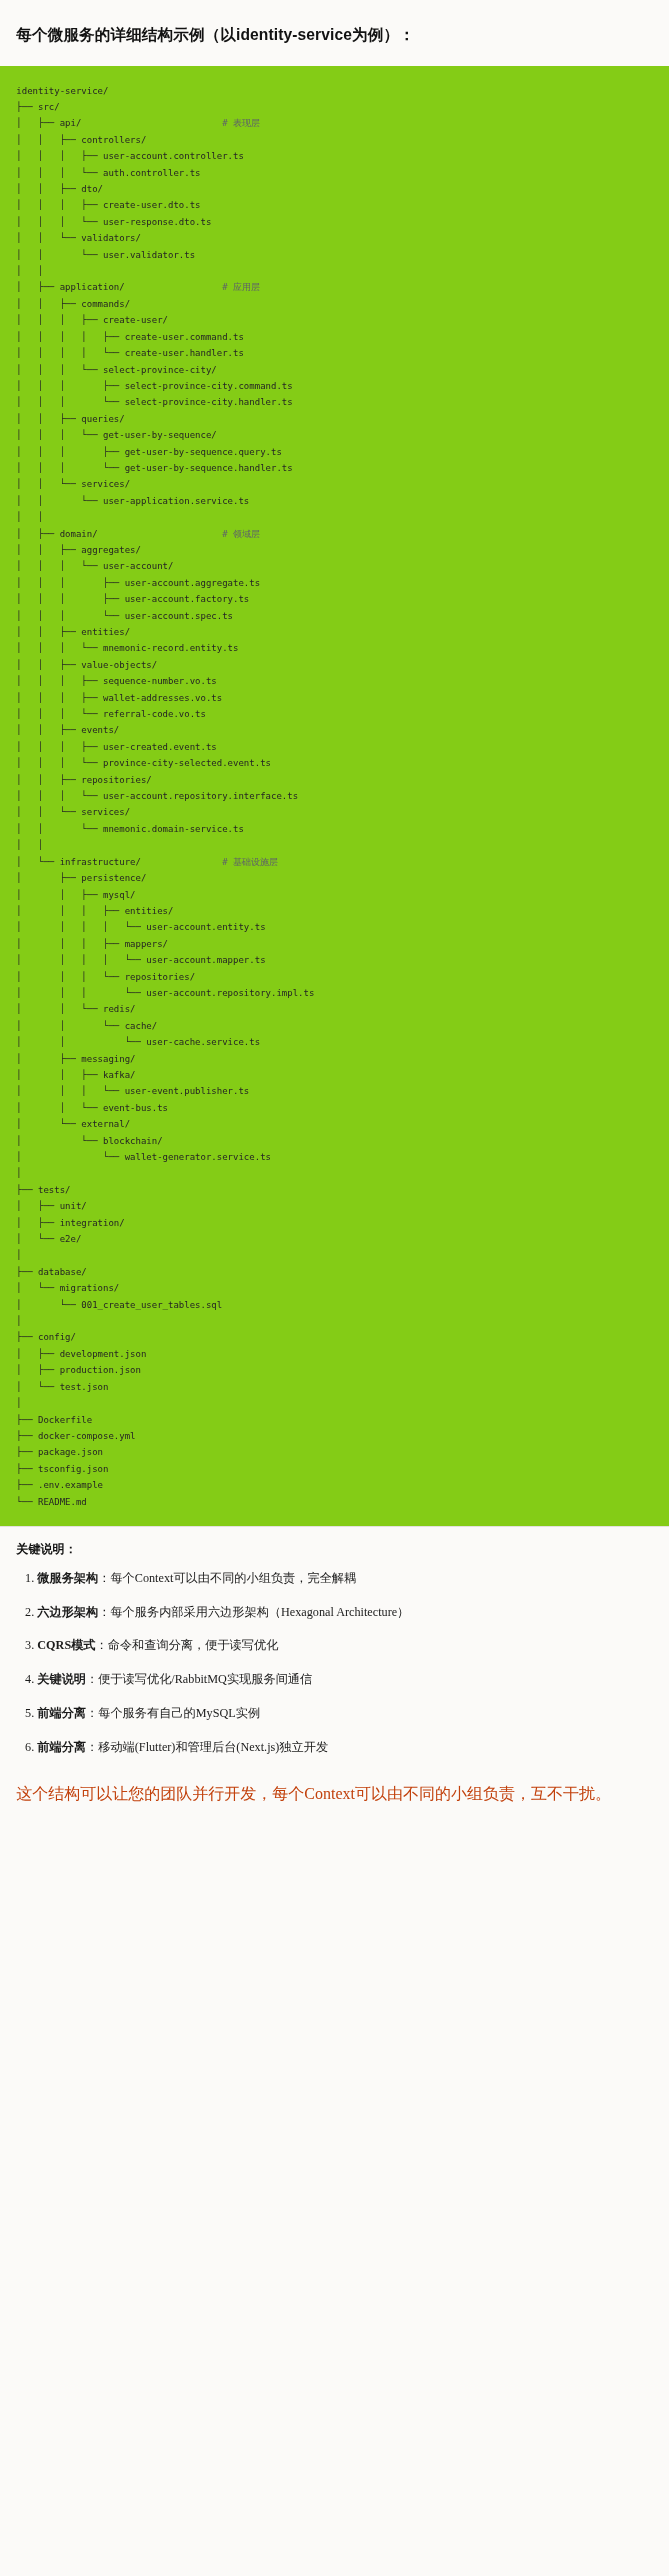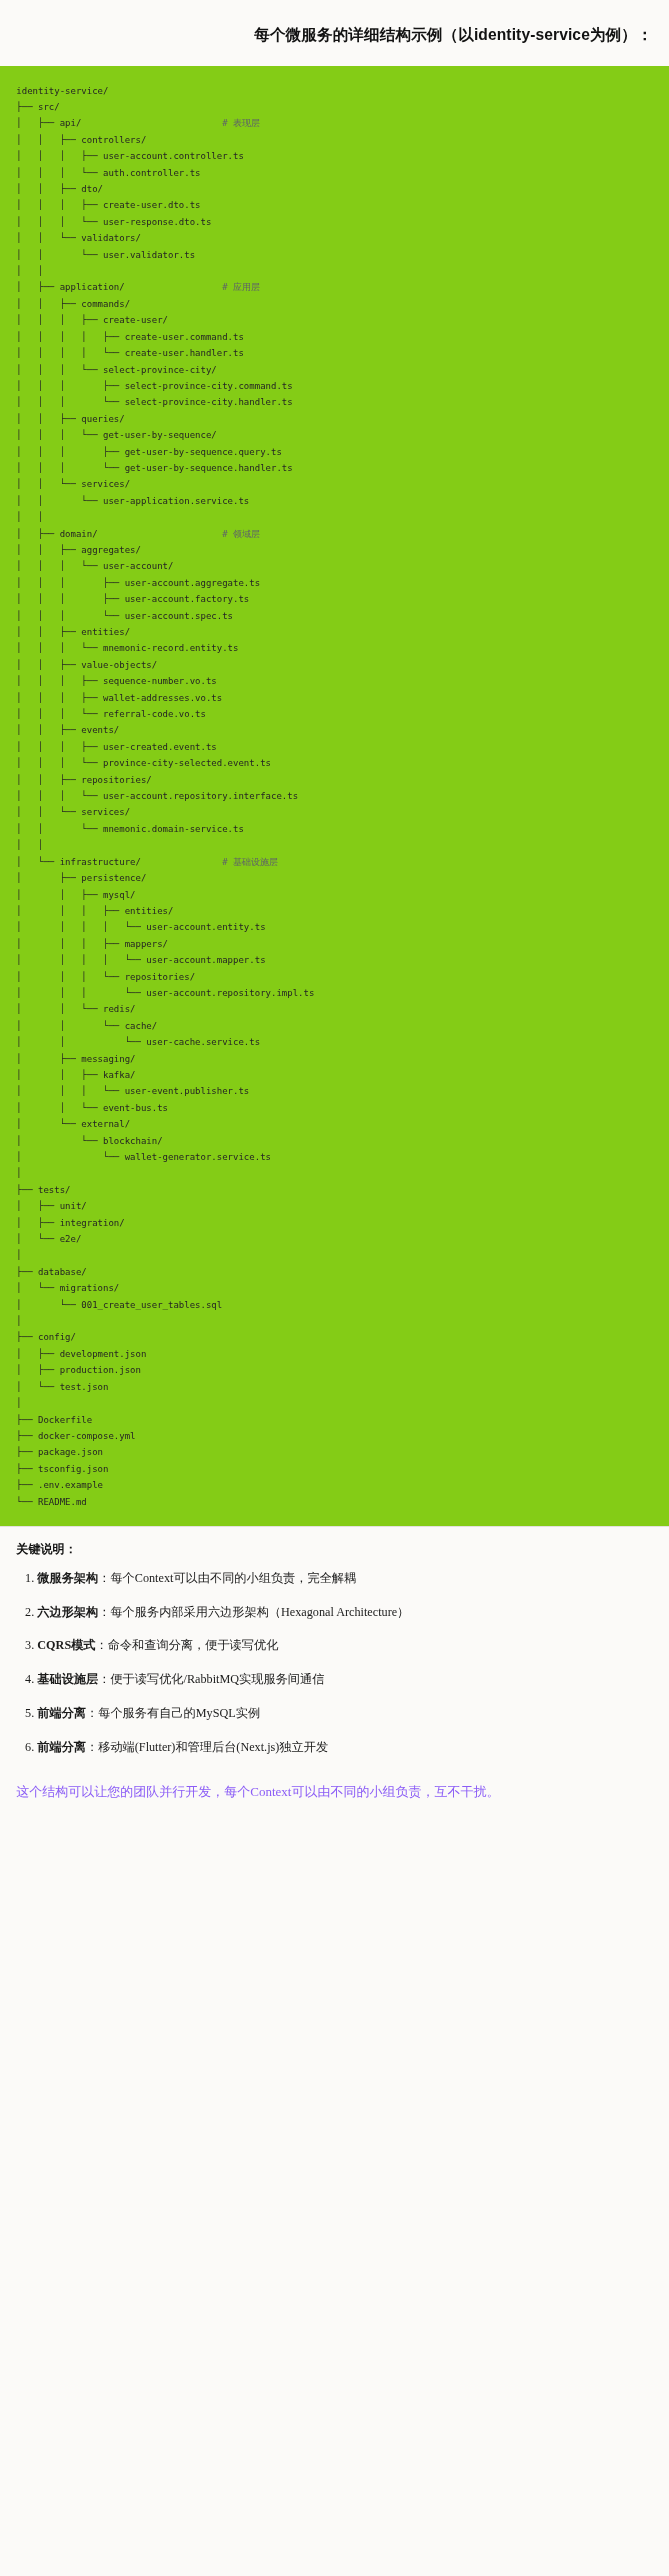--- a/index.html
+++ b/index.html
@@ -21,21 +21,20 @@
 
   
   .doc-heading {
     font-family: "Liberation Sans", "DejaVu Sans", sans-serif;
     font-weight: bold;
     font-size: 15.6px;
     line-height: 1.35;
     color: #121212;
     padding: 13.8px 16.3px 10px 16.3px;
     letter-spacing: 0.1px;
-    text-align: right;
   }
   .rule {
     height: 0.6px;
     background: #e3e1dd;
     width: 100%;
   }
 
   
   .code-block {
     padding: 16.3px 16.3px 16.3px 16.3px;
@@ -79,23 +78,23 @@
     color: #1b1b1b;
   }
   ol.note-list > li::marker {
     font-size: 12.2px;
   }
   .note-term {
     font-weight: bold;
   }
   .closing {
     padding: 3.8px 16.3px 21px 16.3px;
-    font-size: 13px;
+    font-size: 16px;
     line-height: 1.55;
-    color: #8b5cf6;
+    color: #c2410c;
   }
 </style>
 </head>
 <body>
 
 <div class="page">
 
   <h1 class="doc-heading">每个微服务的详细结构示例（以identity-service为例）：</h1>
 
   <div class="rule"></div>
@@ -191,21 +190,21 @@
   </div>
 
   <div class="rule"></div>
 
   <div class="notes">
     <p class="notes-title">关键说明：</p>
     <ol class="note-list">
         <li><span class="note-term">微服务架构</span><span>：每个Context可以由不同的小组负责，完全解耦</span></li>
         <li><span class="note-term">六边形架构</span><span>：每个服务内部采用六边形架构（Hexagonal Architecture）</span></li>
         <li><span class="note-term">CQRS模式</span><span>：命令和查询分离，便于读写优化</span></li>
-        <li><span class="note-term">基础设施层</span><span>：便于读写优化/RabbitMQ实现服务间通信</span></li>
+        <li><span class="note-term">关键说明</span><span>：便于读写优化/RabbitMQ实现服务间通信</span></li>
         <li><span class="note-term">前端分离</span><span>：每个服务有自己的MySQL实例</span></li>
         <li><span class="note-term">前端分离</span><span>：移动端(Flutter)和管理后台(Next.js)独立开发</span></li>
       </ol>
   </div>
 
   <div class="closing">这个结构可以让您的团队并行开发，每个Context可以由不同的小组负责，互不干扰。</div>
 
 </div>
 
 

